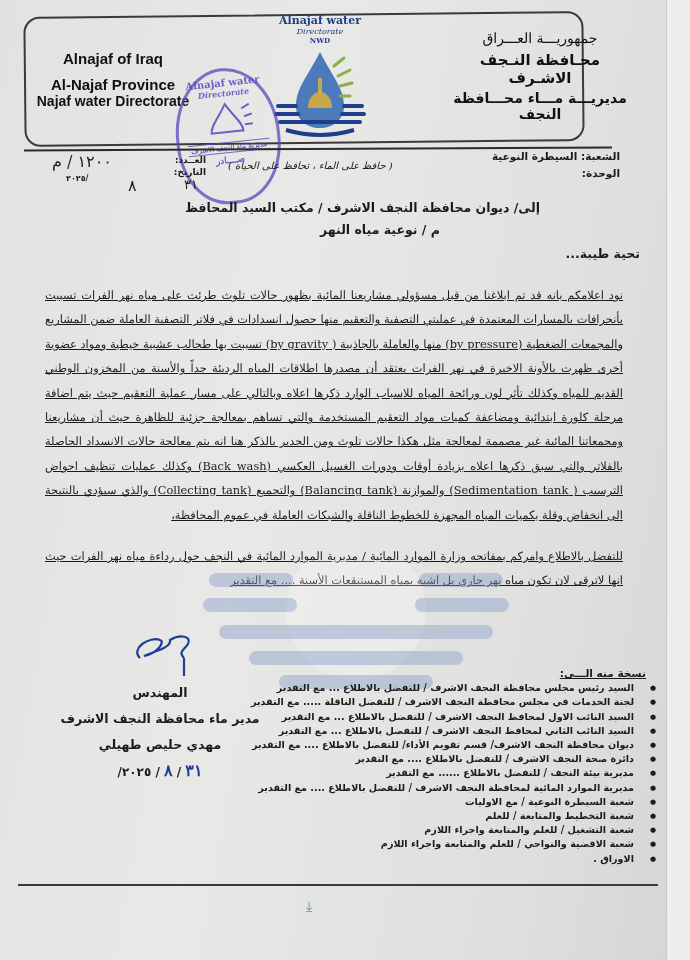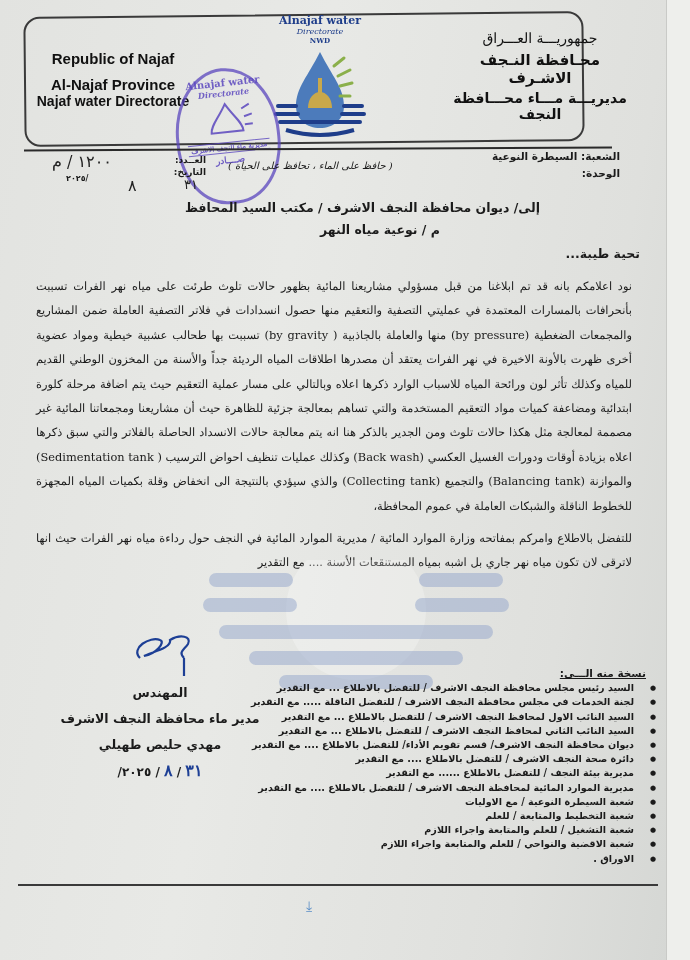--- a/index.html
+++ b/index.html
@@ -58,21 +58,21 @@
 
   .to-line { position: absolute; left: 170px; top: 200px; width: 370px; text-align: right; direction: rtl; font-size: 12.5px; font-weight: bold; }
   .subject { position: absolute; left: 260px; top: 222px; width: 240px; text-align: center; direction: rtl; font-size: 12.5px; font-weight: bold; }
   .greeting { position: absolute; left: 540px; top: 246px; width: 100px; text-align: right; direction: rtl; font-size: 12.5px; font-weight: bold; }
 
   .body-text {
     position: absolute; left: 28px; top: 266px; width: 612px;
     direction: rtl; text-align: justify; text-align-last: right;
     font-family: "DejaVu Serif", serif; font-size: 11.4px; line-height: 24.4px; color: #1a1a1a;
   }
-  .body-text p { margin: 8px; }
+  .body-text p { margin: 17px; text-decoration: underline; }
 
   .watermark { position: absolute; left: 196px; top: 560px; width: 320px; height: 140px; pointer-events: none; }
 
   .signature { position: absolute; left: 100px; top: 628px; width: 140px; height: 50px; }
   .signer { position: absolute; left: 60px; top: 680px; width: 200px; text-align: center; direction: rtl; font-weight: bold; font-size: 12.5px; line-height: 26px; }
   .signer .date { font-size: 12px; letter-spacing: 2px; }
   .signer .date .hand { color: #1d3f95; font-family: "DejaVu Serif", serif; font-size: 16px; }
 
   .cc { position: absolute; left: 300px; top: 666px; width: 360px; direction: rtl; font-size: 9.6px; line-height: 14.2px; }
   .cc-title { font-weight: bold; text-decoration: underline; font-size: 10.5px; margin-right: 14px; margin-bottom: 1px; }
@@ -91,21 +91,21 @@
   .email-addr { font-family: "Liberation Serif", serif; font-size: 13px; direction: ltr; unicode-bidi: embed; }
 </style>
 </head>
 <body>
 
 <div class="page">
 
   <div class="header-box"></div>
 
   <div class="en-head">
-    <div class="l1">Republic of Najaf</div>
+    <div class="l1">Alnajaf of Iraq</div>
     <div class="l2">Al-Najaf  Province</div>
     <div class="l3">Najaf water Directorate</div>
   </div>
 
   <div class="logo">
     <div class="logo-text">
       <div>Alnajaf water</div>
       <div class="sub">Directorate</div>
       <div class="abbr">NWD</div>
     </div>

